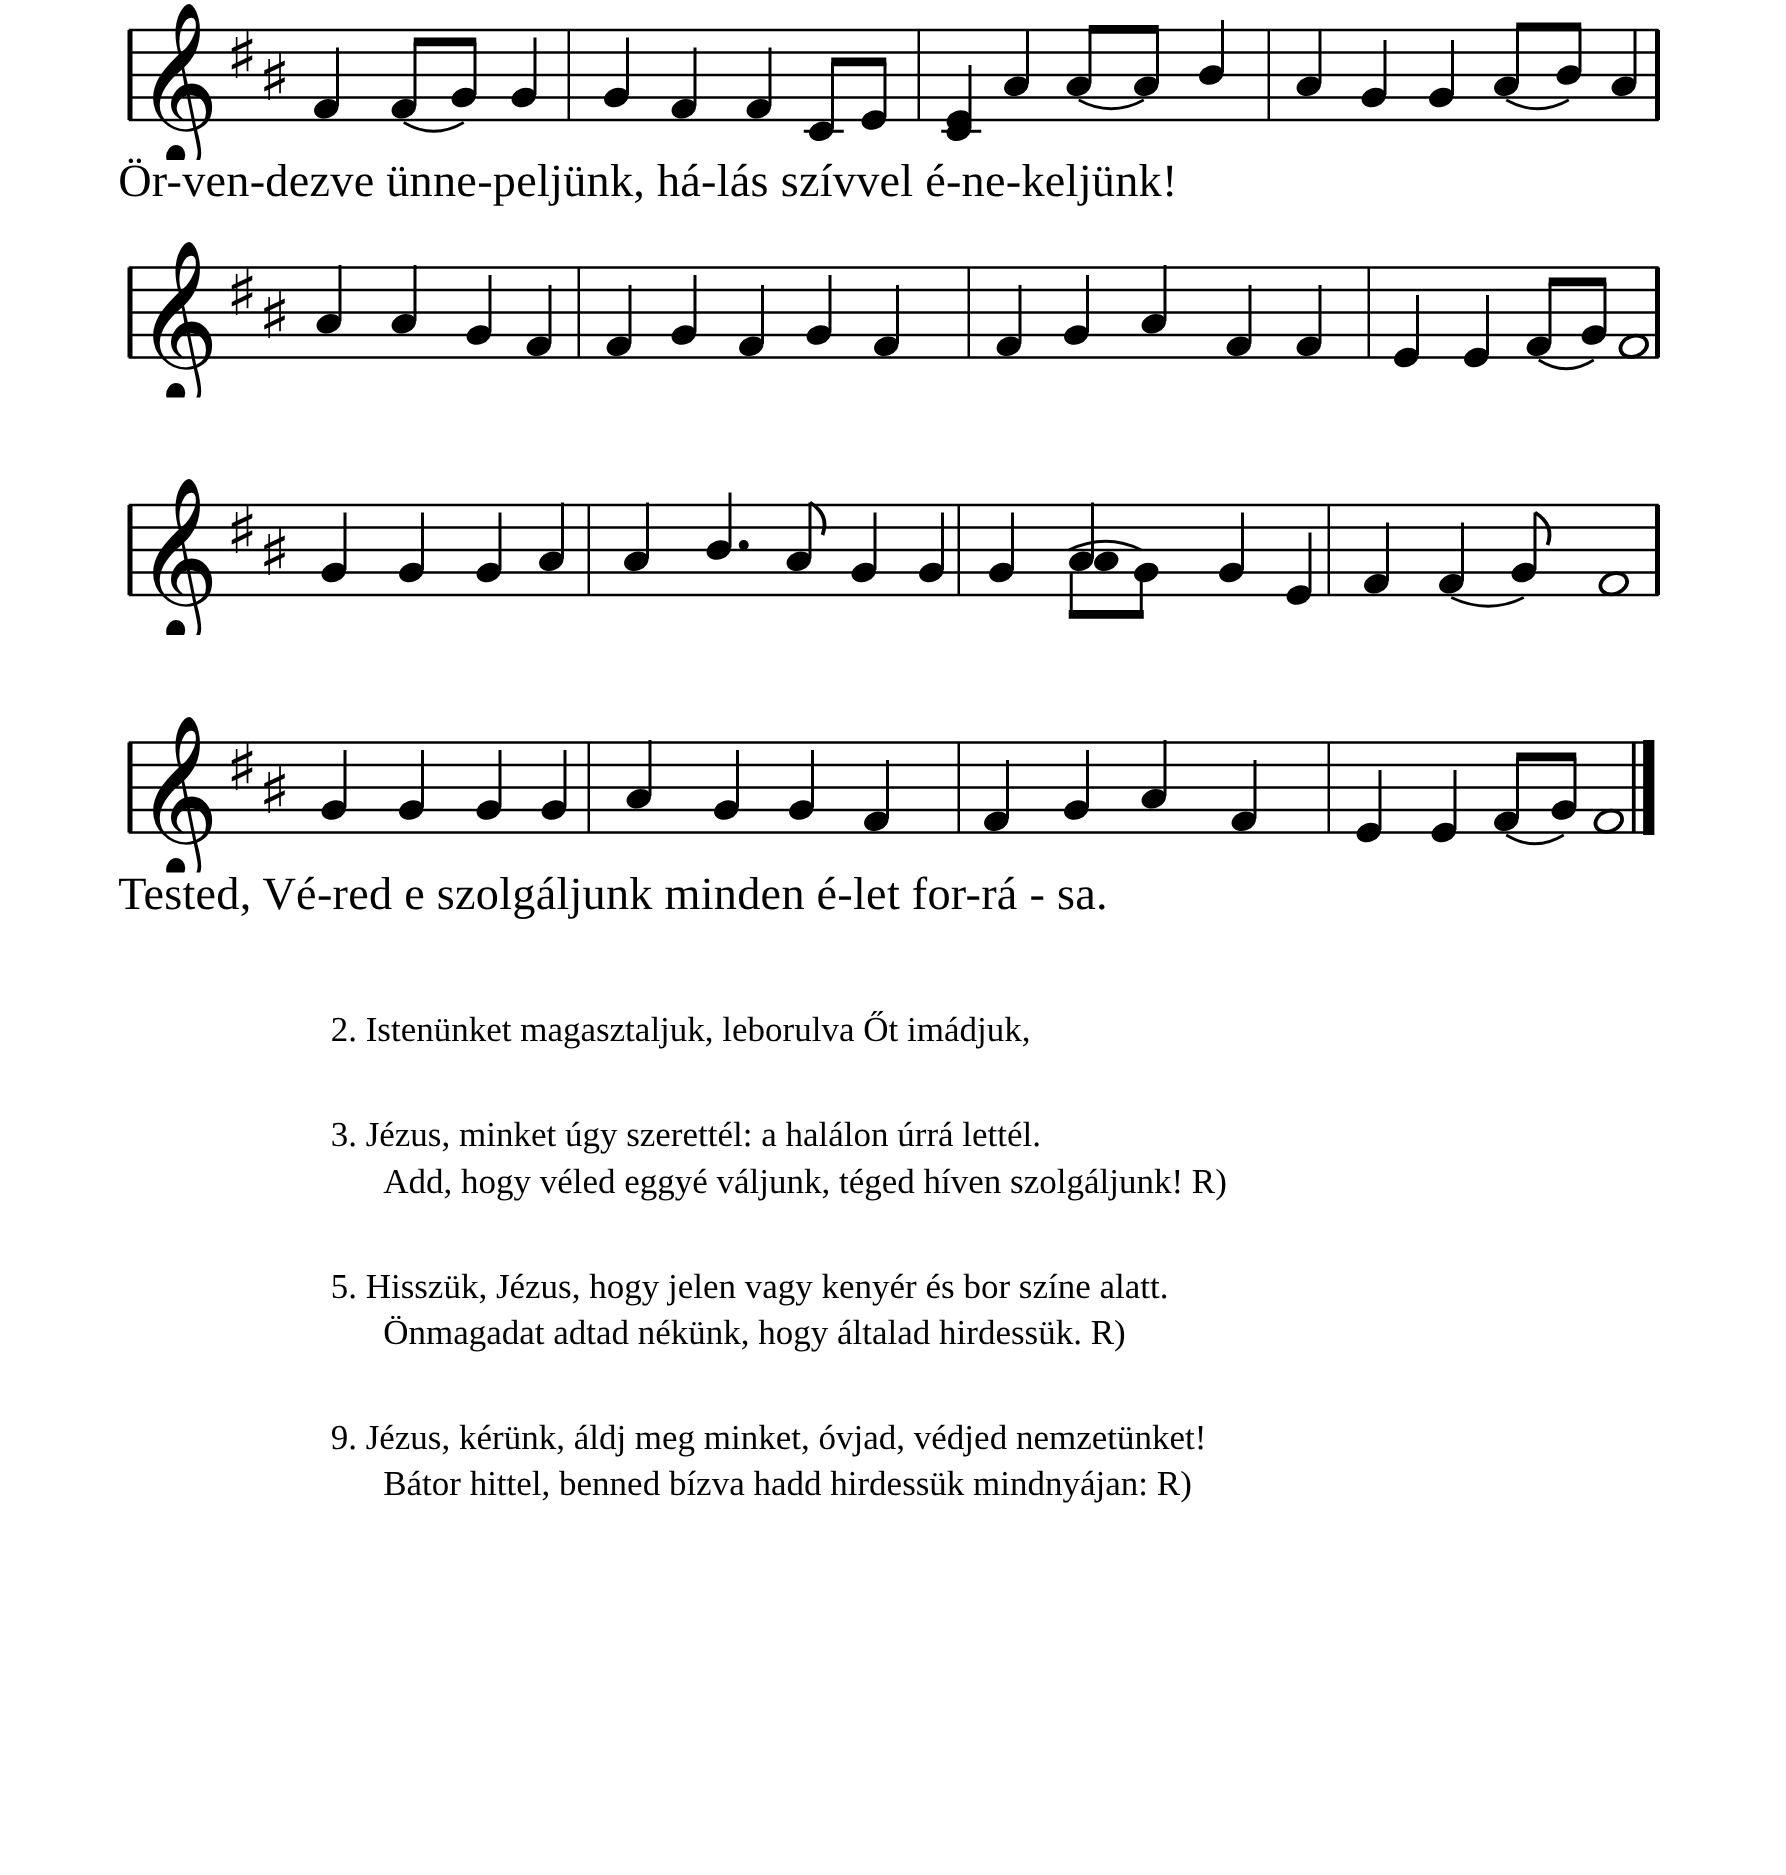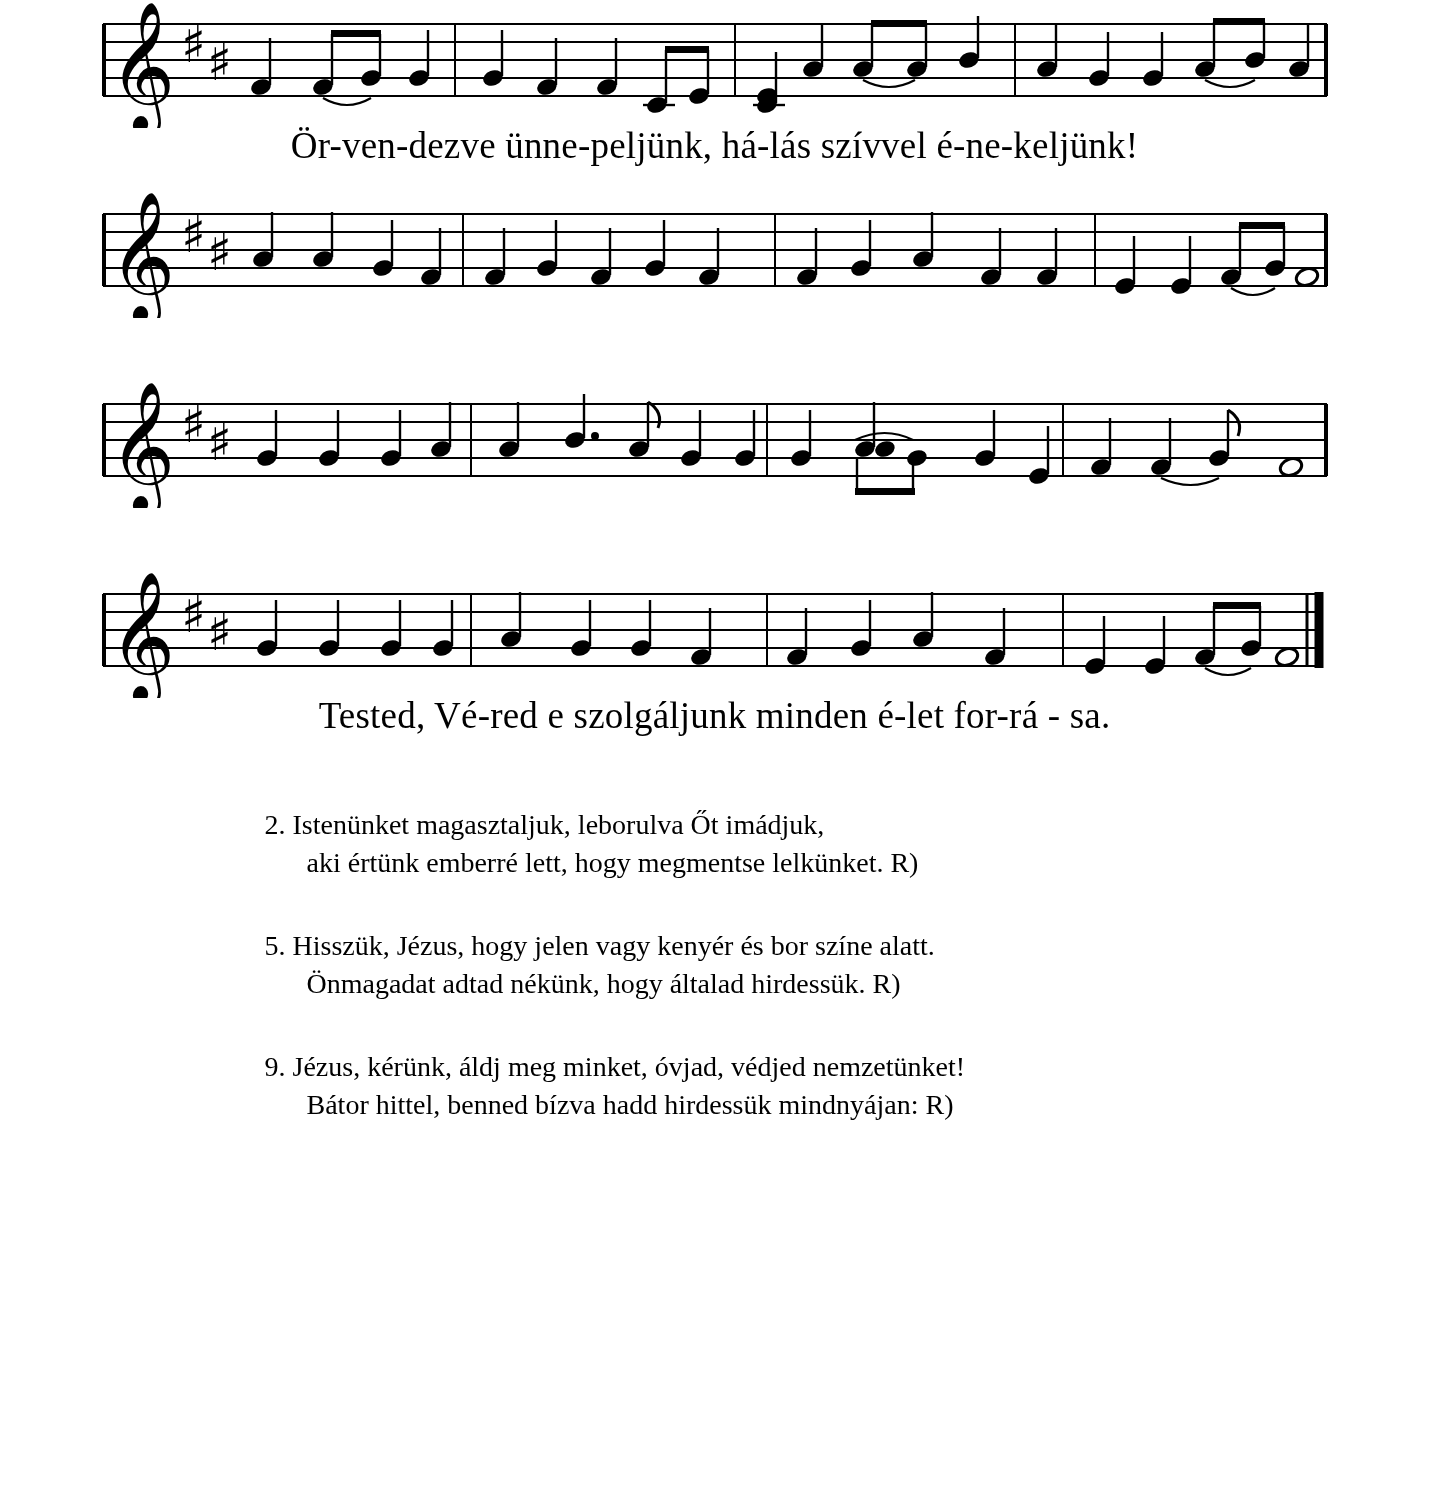--- a/index.html
+++ b/index.html
@@ -34,21 +34,20 @@
     width: 1240px;
   }
   .staff-svg {
     display: block;
   }
   .lyric-line {
     font-family: "Liberation Serif", serif;
     font-size: 37px;
     letter-spacing: 0.2px;
     white-space: nowrap;
-    text-align: center;
     margin-top: -4px;
   }
 
   
   .verses {
     margin: 46px auto 0 auto;
     width: 1180px;
     padding-left: 140px;
     box-sizing: border-box;
   }
@@ -373,23 +372,26 @@
         </g>
       </svg>
     </div>
     <div class="lyric-line">Tested, Vé-red  e szolgáljunk minden é-let  for-rá  -  sa.</div>
   </div>
 
   <div class="verses">
 
     <div class="verse">
       <div class="verse-line first">2. Istenünket magasztaljuk, leborulva Őt imádjuk,</div>
-      <div class="verse-line second">aki értünk emberré lett, hogy megmentse lelkünket.  R)</div>
-    </div>
-
+    </div>
+
+    <div class="verse">
+      <div class="verse-line first">3. Jézus, minket úgy szerettél: a halálon úrrá lettél.</div>
+      <div class="verse-line second">Add, hogy véled eggyé váljunk, téged híven szolgáljunk!  R)</div>
+    </div>
 
     <div class="verse">
       <div class="verse-line first">5. Hisszük, Jézus, hogy jelen vagy kenyér és bor színe alatt.</div>
       <div class="verse-line second">Önmagadat adtad nékünk, hogy általad hirdessük.  R)</div>
     </div>
 
     <div class="verse">
       <div class="verse-line first">9. Jézus, kérünk, áldj meg minket, óvjad, védjed nemzetünket!</div>
       <div class="verse-line second">Bátor hittel, benned bízva hadd hirdessük mindnyájan:  R)</div>
     </div>

